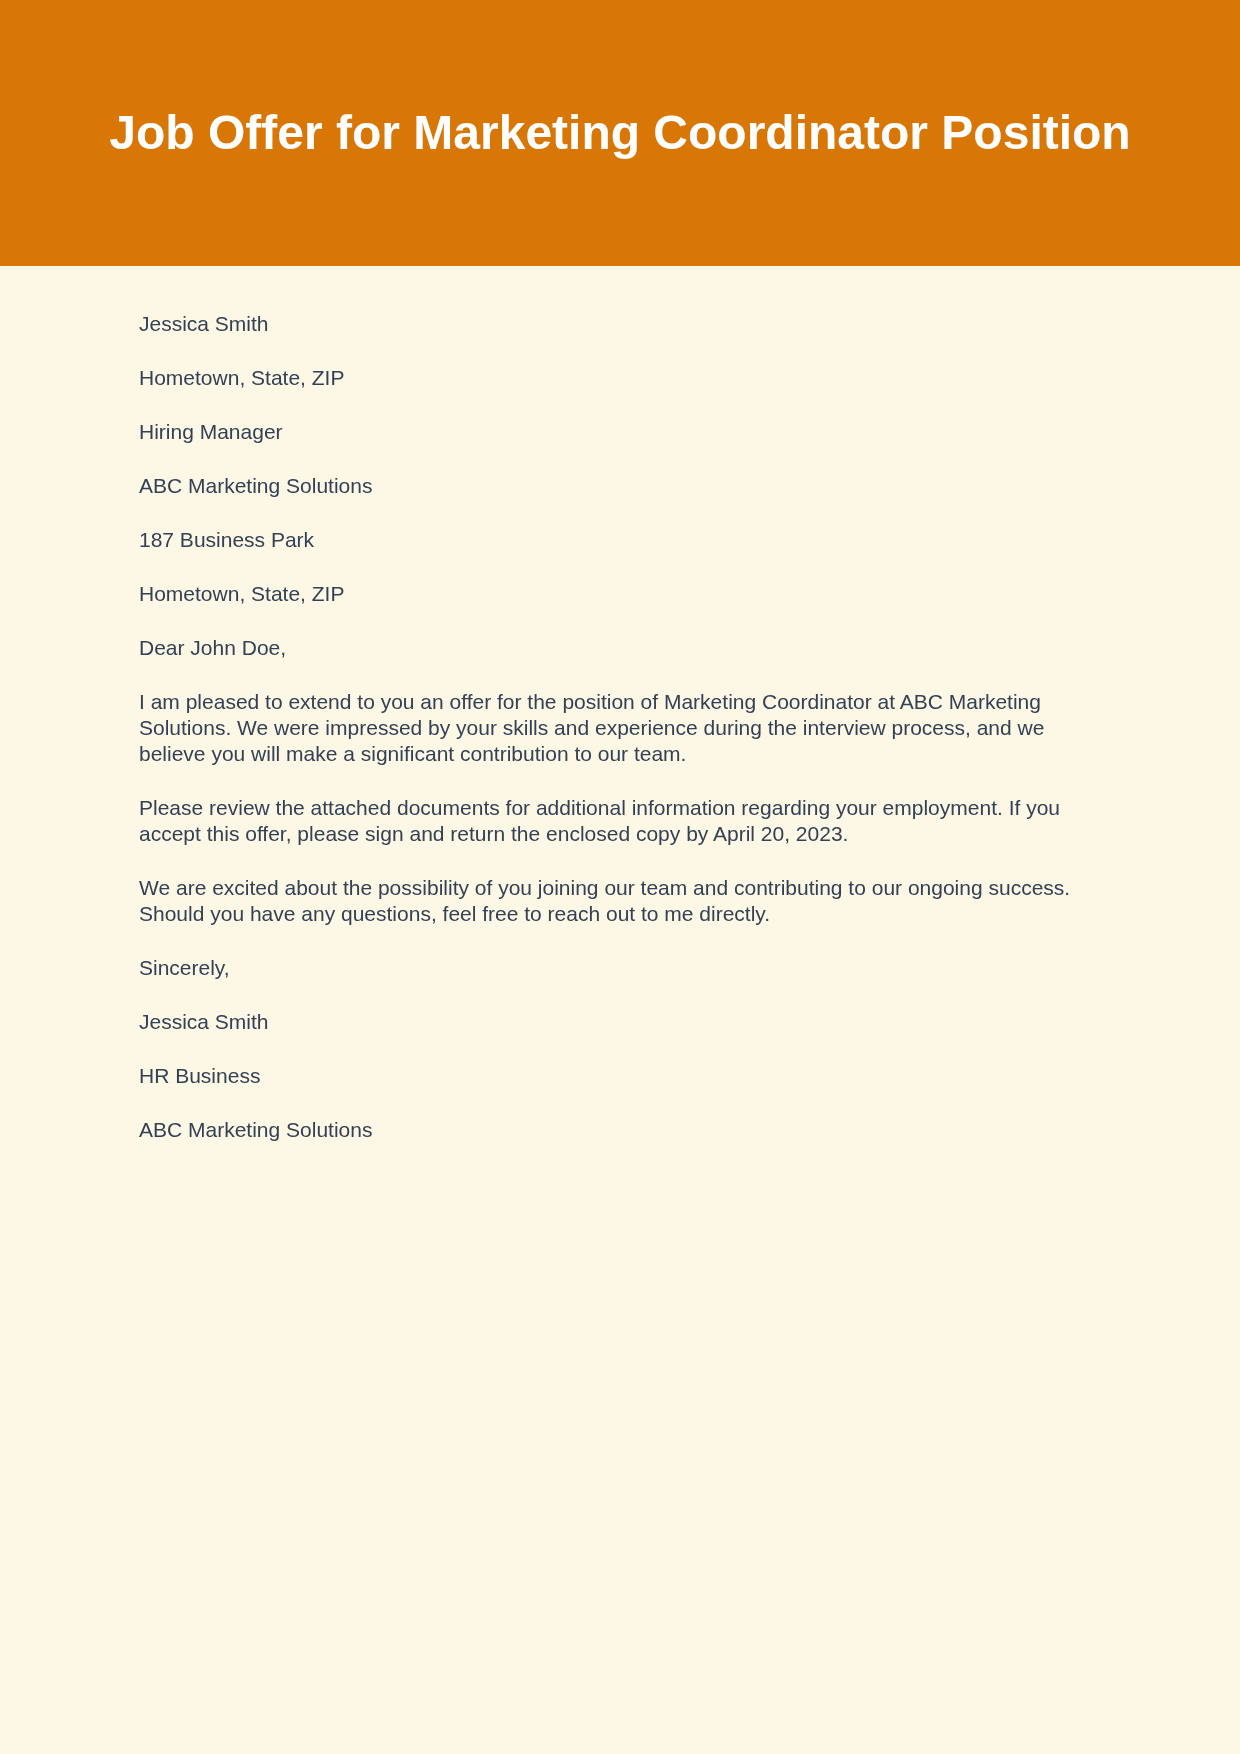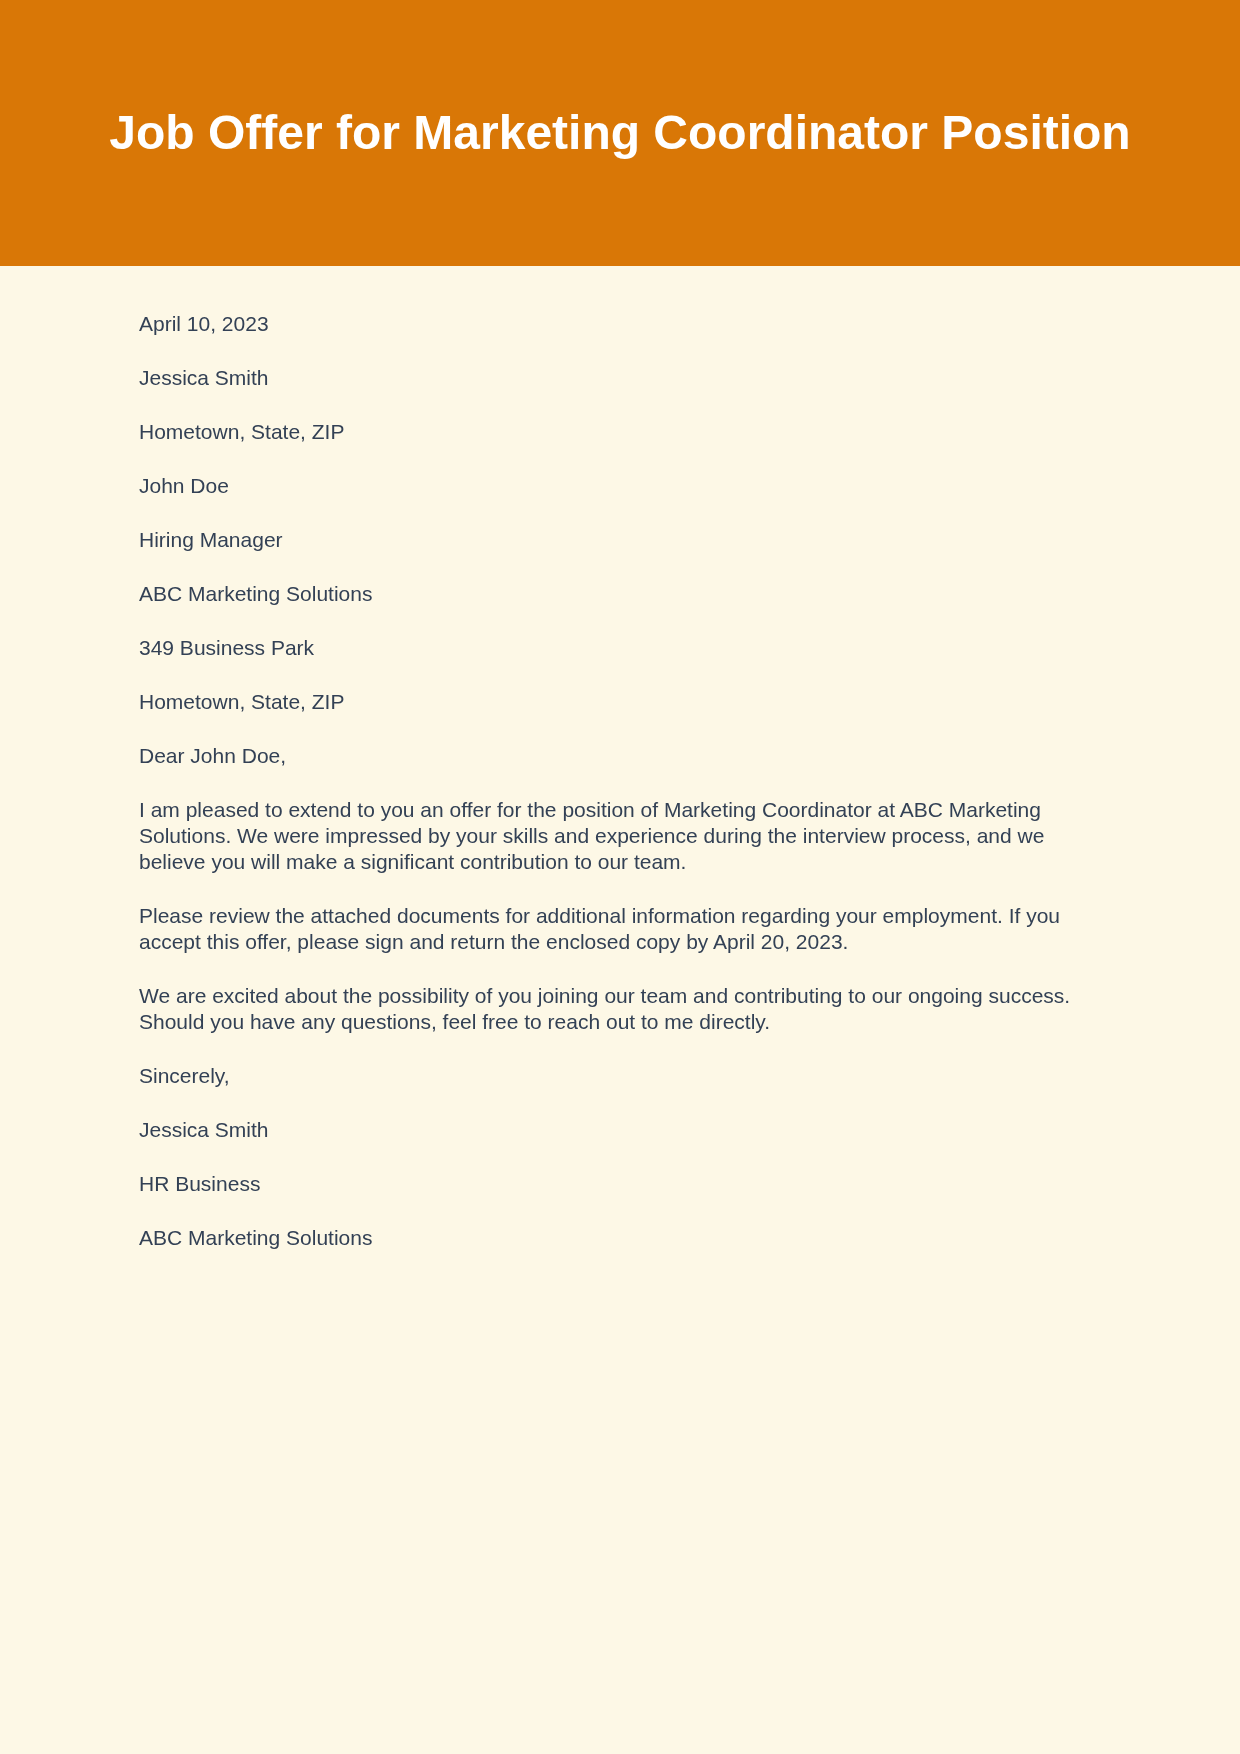--- a/index.html
+++ b/index.html
@@ -43,29 +43,27 @@
   }
 </style>
 </head>
 <body>
 
 <header class="header">
   <h1 class="header-title">Job Offer for Marketing Coordinator Position</h1>
 </header>
 
 <main class="letter">
-  <p>April 10, 2023</p>
 
   <p>Jessica Smith</p>
   <p>Hometown, State, ZIP</p>
 
-  <p>John Doe</p>
   <p>Hiring Manager</p>
   <p>ABC Marketing Solutions</p>
-  <p>349 Business Park</p>
+  <p>187 Business Park</p>
   <p>Hometown, State, ZIP</p>
 
   <p>Dear John Doe,</p>
 
   <p>I am pleased to extend to you an offer for the position of Marketing Coordinator at ABC Marketing Solutions. We were impressed by your skills and experience during the interview process, and we believe you will make a significant contribution to our team.</p>
   <p>Please review the attached documents for additional information regarding your employment. If you accept this offer, please sign and return the enclosed copy by April 20, 2023.</p>
   <p>We are excited about the possibility of you joining our team and contributing to our ongoing success. Should you have any questions, feel free to reach out to me directly.</p>
 
   <p>Sincerely,</p>
   <p>Jessica Smith</p>

